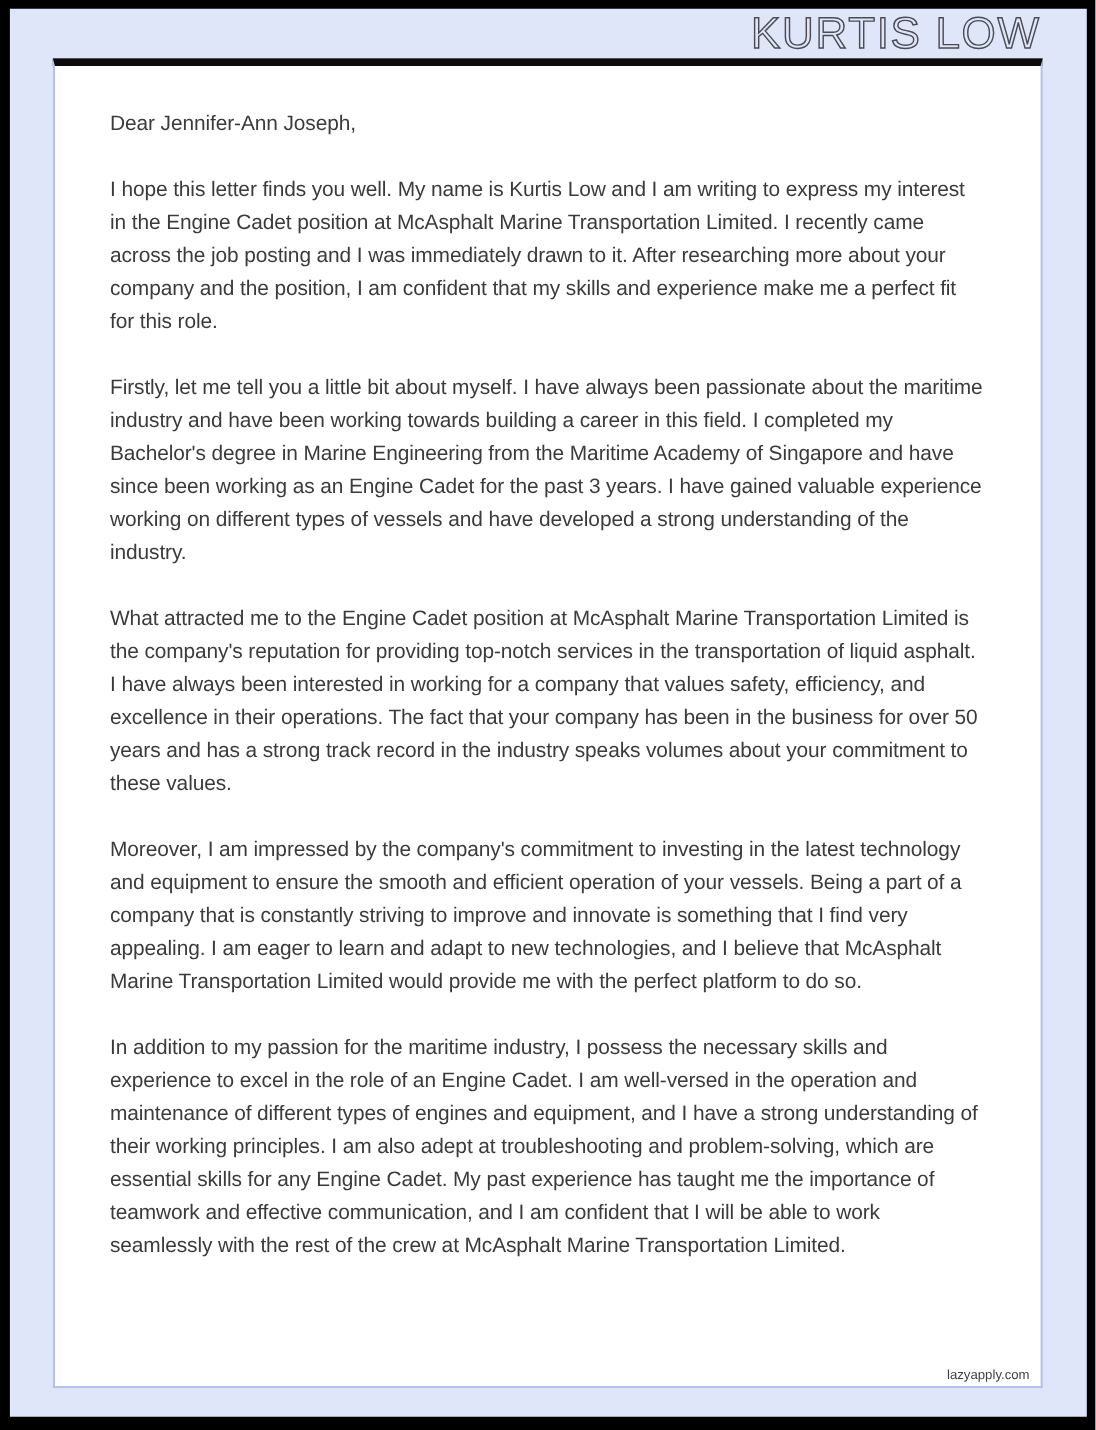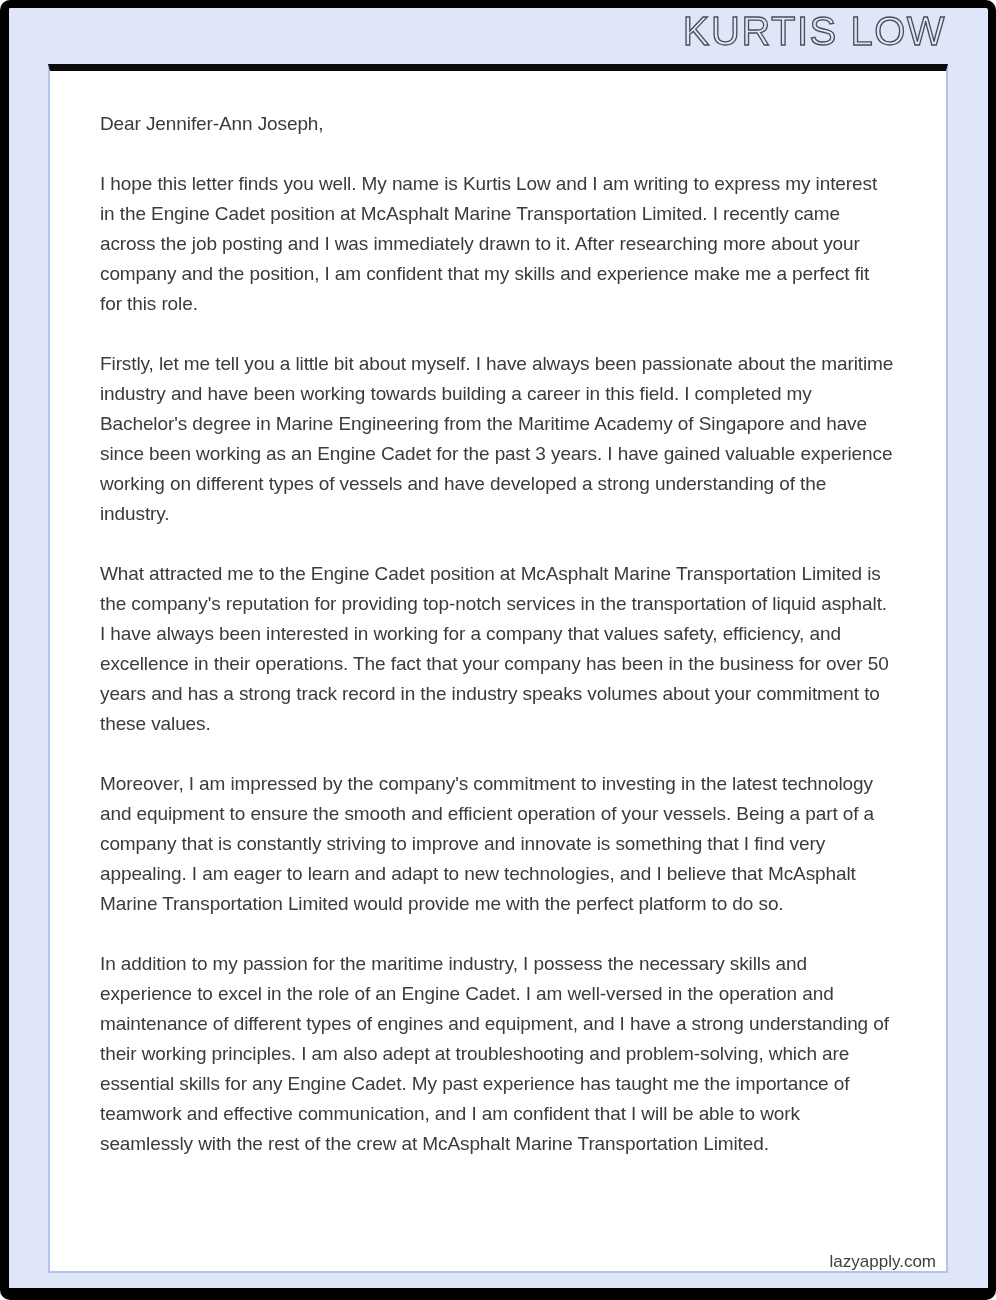--- a/index.html
+++ b/index.html
@@ -11,21 +11,20 @@
     position: relative;
     width: 996px;
     height: 1300px;
     box-sizing: border-box;
     background: #dfe6f9;
     border-style: solid;
     border-color: #000000;
     border-width: 8px 8px 12px 9px;
     overflow: hidden;
     font-family: "Liberation Sans", sans-serif;
-    border-radius: 10px;
   }
   .header-name {
     position: absolute;
     top: 0px;
     right: 42px;
     font-size: 40px;
     line-height: 46px;
     font-weight: 400;
     letter-spacing: 1.5px;
     color: transparent;
@@ -40,40 +39,39 @@
     width: 900px;
     height: 1209px;
     box-sizing: border-box;
     background: #ffffff;
     border-top: 7px solid #0b0b0b;
     border-left: 2px solid #b5c3ec;
     border-right: 2px solid #b5c3ec;
     border-bottom: 2px solid #b5c3ec;
     
     overflow: visible;
-    margin-top: 11px;
   }
   .letter-content {
     padding: 38px 50px 0 50px;
     color: #3b3b3b;
     font-size: 19px;
     line-height: 30px;
     letter-spacing: -0.1px;
   }
   .letter-content p {
     margin: 30px 0;
   }
   .letter-content p:first-child {
     margin-top: 0;
   }
   .watermark {
     position: absolute;
     right: 10px;
     bottom: 2px;
-    font-size: 17px;
+    font-size: 12px;
     line-height: 15px;
     color: #3f3f3f;
     letter-spacing: 0;
     background: transparent;
     white-space: nowrap;
   }
 </style>
 </head>
 <body>
 

